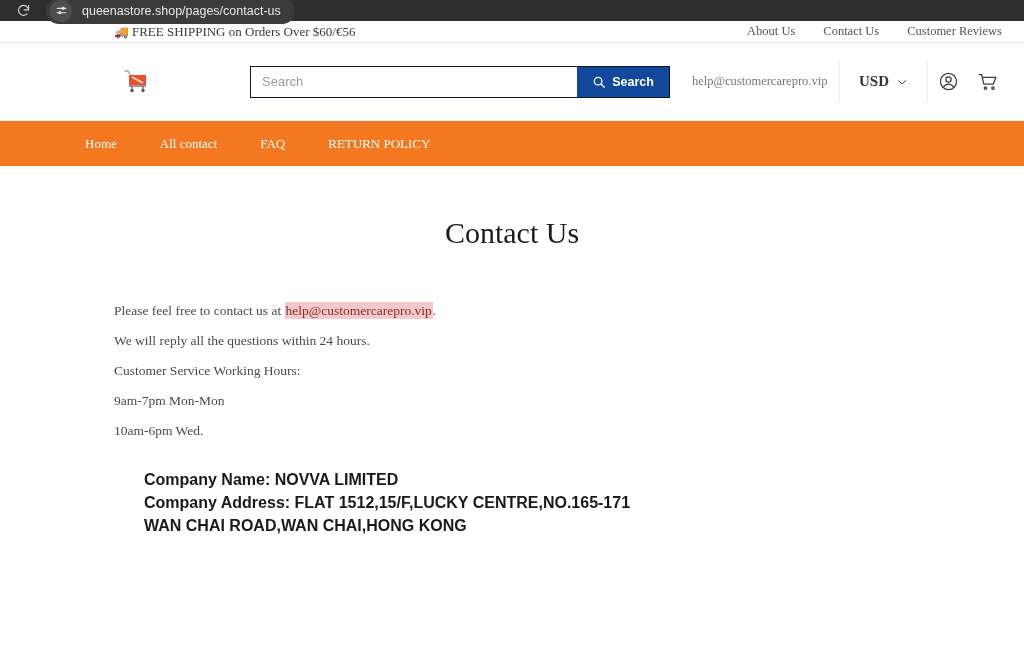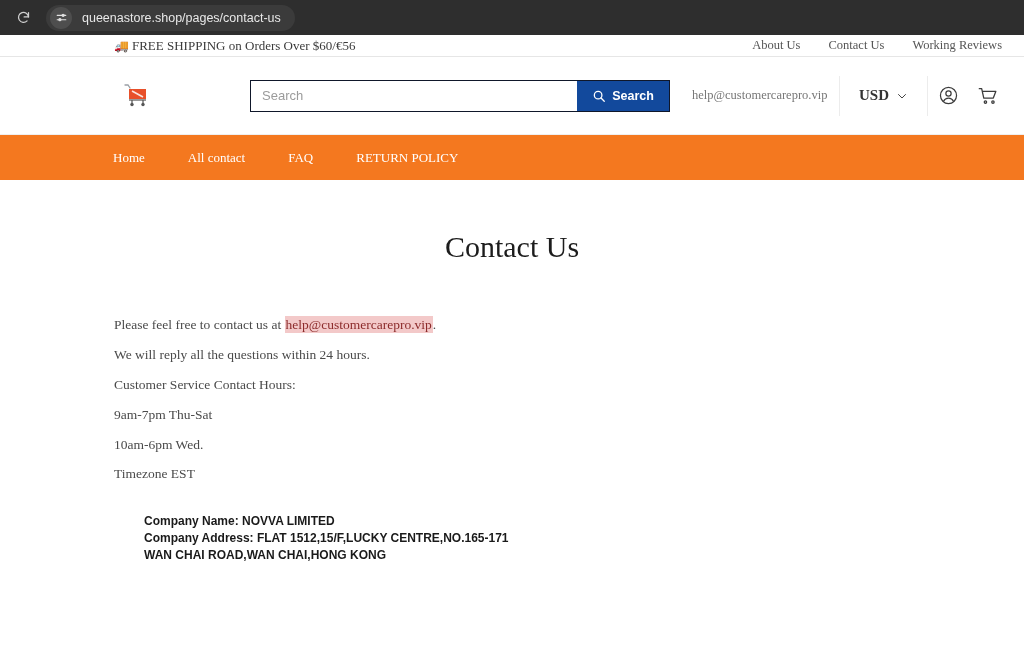--- a/index.html
+++ b/index.html
@@ -9,21 +9,21 @@
   body {
     width: 1024px;
     height: 672px;
     overflow: hidden;
     background: #ffffff;
     font-family: "Liberation Serif", serif;
   }
 
   
   .browser-bar {
-    height: 35px;
+    height: 21px;
     background: #2e2e2e;
     display: flex;
     align-items: center;
     padding: 0 8px;
     box-sizing: border-box;
   }
   .reload-btn {
     width: 26px;
     height: 26px;
     display: flex;
@@ -184,21 +184,21 @@
     justify-content: center;
     cursor: pointer;
   }
 
   
   .main-nav {
     height: 45px;
     background: #f4781f;
     display: flex;
     align-items: center;
-    padding-left: 113px;
+    padding-left: 85px;
     box-sizing: border-box;
   }
   .main-nav a {
     color: #ffffff;
     text-decoration: none;
     font-size: 13px;
     margin-right: 43px;
     white-space: nowrap;
   }
 
@@ -222,21 +222,21 @@
   }
   .mail-highlight {
     background: #f3c9c9;
     color: #8c2b2b;
     padding: 1px 1px;
   }
   .company-block {
     margin-top: 30px;
     padding-left: 30px;
     font-family: "Liberation Sans", sans-serif;
-    font-size: 12px;
+    font-size: 16px;
     font-weight: bold;
     color: #1a1a1a;
     line-height: 1.42;
   }
   .company-block div { white-space: nowrap; }
 </style>
 </head>
 <body>
 
 <div class="browser-bar">
@@ -259,21 +259,21 @@
   </div>
 </div>
 
 <div class="promo-bar">
   <div class="promo-text">
     <span class="promo-emoji">🚚</span><span>FREE SHIPPING on Orders Over $60/€56</span>
   </div>
   <div class="promo-links">
     <a href="#">About Us</a>
     <a href="#">Contact Us</a>
-    <a href="#">Working Reviews</a>
+    <a href="#">Customer Reviews</a>
   </div>
 </div>
 
 <div class="site-header">
   <div class="logo">
     <svg width="28" height="26" viewBox="0 0 28 26">
       <path d="M2 2 L5 2 L7 5" stroke="#9aa0a6" stroke-width="1.3" fill="none" stroke-linecap="round"></path>
       <rect x="6" y="6" width="17" height="10" fill="#e8502a"></rect>
       <path d="M9 8 L20 14" stroke="#ffffff" stroke-width="1.6" opacity="0.85"></path>
       <path d="M6 17 L23 17" stroke="#555" stroke-width="1.2"></path>
@@ -327,23 +327,22 @@
   <a href="#">All contact</a>
   <a href="#">FAQ</a>
   <a href="#">RETURN POLICY</a>
 </div>
 
 <h1 class="page-title">Contact Us</h1>
 
 <div class="content">
   <p><span>Please feel free to contact us at </span><span class="mail-highlight">help@customercarepro.vip</span><span>.</span></p>
   <p>We will reply all the questions within 24 hours.</p>
-  <p>Customer Service Contact Hours:</p>
-  <p>9am-7pm Thu-Sat</p>
+  <p>Customer Service Working Hours:</p>
+  <p>9am-7pm Mon-Mon</p>
   <p>10am-6pm Wed.</p>
-  <p>Timezone EST</p>
 
   <div class="company-block">
     <div>Company Name: NOVVA LIMITED</div>
     <div>Company Address: FLAT 1512,15/F,LUCKY CENTRE,NO.165-171</div>
     <div>WAN CHAI ROAD,WAN CHAI,HONG KONG</div>
   </div>
 </div>
 
 </body></html>

